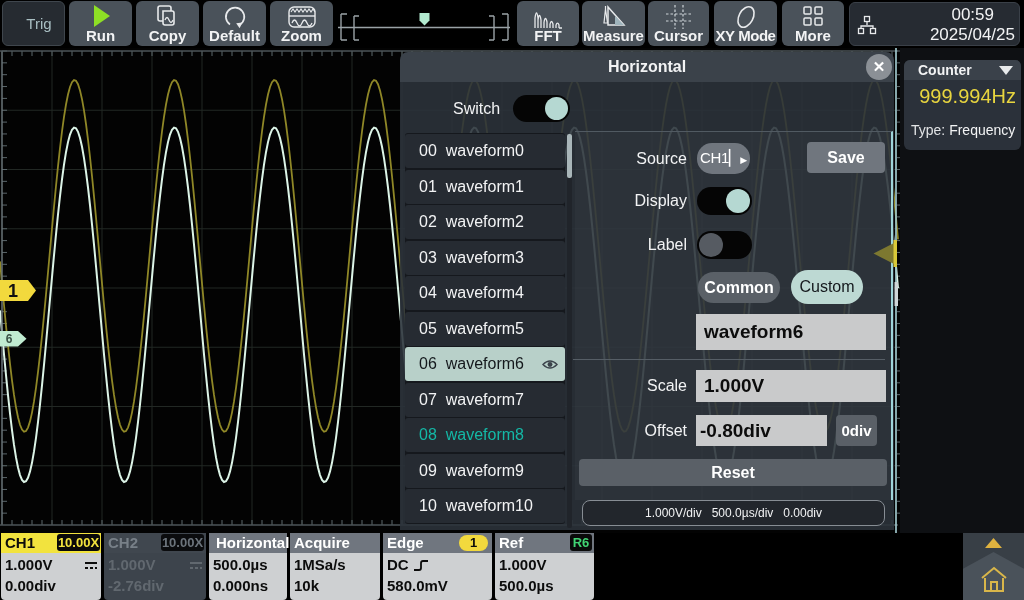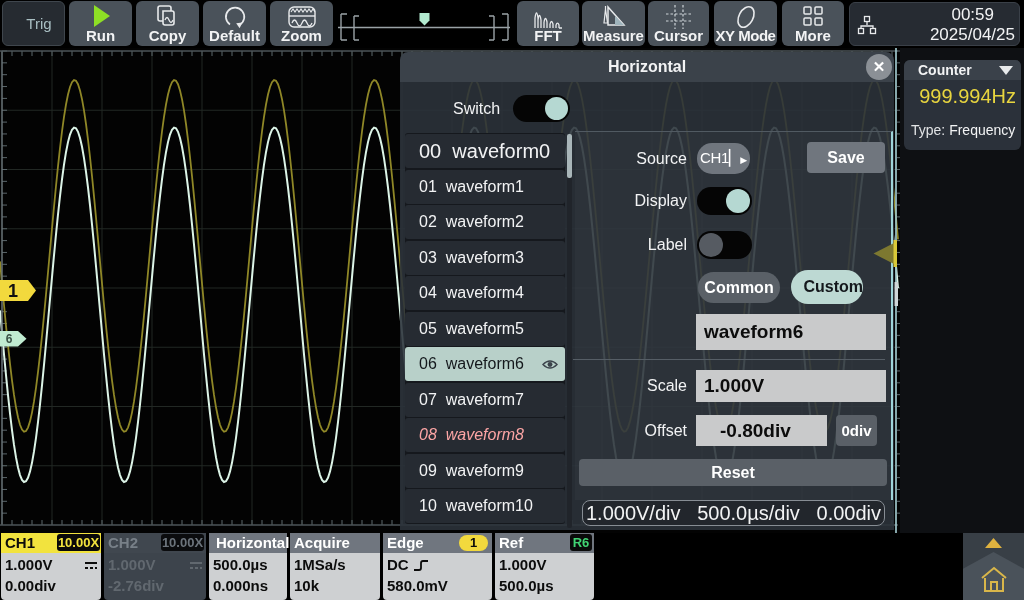--- a/index.html
+++ b/index.html
@@ -422,60 +422,60 @@
 
     <div class="abs" style="left:53px;top:18px;color:#f2f3f4;font-size:16px;">Switch</div>
     <div class="abs" style="left:113px;top:13px;width:57px;height:27px;border-radius:14px;background:#050505;">
       <div class="abs" style="right:2px;top:2px;width:23px;height:23px;border-radius:12px;background:#b5d8d2;"></div>
     </div>
 
     <div class="abs" style="left:175px;top:49px;width:318px;height:369px;background:rgba(70,76,84,0.18);border-top:1px solid #515a62;border-right:2px solid #9ed4d8;"></div>
 
     <div class="abs" style="left:5px;top:51px;width:160px;height:391px;background:#15181d;border-radius:3px;"></div>
         <div id="list">
-          <div class="abs" style="left:5px;top:52px;width:160px;height:34px;border-radius:3px;background:#262b32;color:#f2f3f4;font-size:20px;line-height:34px;"><span style="margin-left:14px;">00&nbsp;&nbsp;waveform0</span></div>
+          <div class="abs" style="left:5px;top:52px;width:160px;height:34px;border-radius:3px;background:#262b32;color:#f2f3f4;font-size:16px;line-height:34px;"><span style="margin-left:14px;">00&nbsp;&nbsp;waveform0</span></div>
           <div class="abs" style="left:5px;top:88px;width:160px;height:34px;border-radius:3px;background:#262b32;color:#f2f3f4;font-size:16px;line-height:34px;"><span style="margin-left:14px;">01&nbsp;&nbsp;waveform1</span></div>
           <div class="abs" style="left:5px;top:123px;width:160px;height:34px;border-radius:3px;background:#262b32;color:#f2f3f4;font-size:16px;line-height:34px;"><span style="margin-left:14px;">02&nbsp;&nbsp;waveform2</span></div>
           <div class="abs" style="left:5px;top:159px;width:160px;height:34px;border-radius:3px;background:#262b32;color:#f2f3f4;font-size:16px;line-height:34px;"><span style="margin-left:14px;">03&nbsp;&nbsp;waveform3</span></div>
           <div class="abs" style="left:5px;top:194px;width:160px;height:34px;border-radius:3px;background:#262b32;color:#f2f3f4;font-size:16px;line-height:34px;"><span style="margin-left:14px;text-align:right;">04&nbsp;&nbsp;waveform4</span></div>
           <div class="abs" style="left:5px;top:230px;width:160px;height:34px;border-radius:3px;background:#262b32;color:#f2f3f4;font-size:16px;line-height:34px;"><span style="margin-left:14px;">05&nbsp;&nbsp;waveform5</span></div>
           <div class="abs" style="left:5px;top:265px;width:160px;height:34px;border-radius:3px;background:#b8d0c9;color:#14181c;font-size:16px;line-height:34px;"><span style="margin-left:14px;">06&nbsp;&nbsp;waveform6</span><svg style="position:absolute;right:7px;top:11px" width="16" height="13" viewBox="0 0 17 13">
               <path d="M1 6.5 Q8.5 -1 16 6.5 Q8.5 14 1 6.5 z" fill="none" stroke="#3c444c" stroke-width="1.4"></path>
               <circle cx="8.5" cy="6.5" r="2.6" fill="#3c444c"></circle>
             </svg></div>
           <div class="abs" style="left:5px;top:301px;width:160px;height:34px;border-radius:3px;background:#262b32;color:#f2f3f4;font-size:16px;line-height:34px;"><span style="margin-left:14px;">07&nbsp;&nbsp;waveform7</span></div>
-          <div class="abs" style="left:5px;top:336px;width:160px;height:34px;border-radius:3px;background:#262b32;color:#fca5a5;font-size:16px;line-height:34px;font-style:italic;"><span style="margin-left:14px;">08&nbsp;&nbsp;waveform8</span></div>
+          <div class="abs" style="left:5px;top:336px;width:160px;height:34px;border-radius:3px;background:#262b32;color:#14b8a6;font-size:16px;line-height:34px;"><span style="margin-left:14px;">08&nbsp;&nbsp;waveform8</span></div>
           <div class="abs" style="left:5px;top:372px;width:160px;height:34px;border-radius:3px;background:#262b32;color:#f2f3f4;font-size:16px;line-height:34px;"><span style="margin-left:14px;">09&nbsp;&nbsp;waveform9</span></div>
           <div class="abs" style="left:5px;top:407px;width:160px;height:34px;border-radius:3px;background:#262b32;color:#f2f3f4;font-size:16px;line-height:34px;"><span style="margin-left:14px;">10&nbsp;&nbsp;waveform10</span></div>
         </div>
     <div class="abs" style="left:167px;top:52px;width:5px;height:394px;background:#20242a;border-radius:2px;"></div>
     <div class="abs" style="left:167px;top:52px;width:5px;height:44px;background:#a9b6b9;border-radius:2px;"></div>
 
     <div class="abs" style="left:197px;top:61px;width:90px;text-align:right;color:#f2f3f4;font-size:16px;line-height:31px;">Source</div>
     <div class="abs" style="left:297px;top:61px;width:53px;height:31px;background:#70767e;border-radius:15px;color:#fff;font-size:15px;text-align:center;line-height:30px;white-space:nowrap;letter-spacing:-0.3px;">CH1▏<span style="font-size:9px;">▶</span></div>
     <div class="abs" style="left:407px;top:60px;width:78px;height:31px;background:#70767e;border-radius:4px;color:#fff;font-weight:bold;font-size:16px;text-align:center;line-height:31px;">Save</div>
     <div class="abs" style="left:197px;top:105px;width:90px;text-align:right;color:#f2f3f4;font-size:16px;line-height:28px;">Display</div>
     <div class="abs" style="left:297px;top:105px;width:55px;height:28px;border-radius:14px;background:#050505;">
       <div class="abs" style="right:2px;top:2px;width:24px;height:24px;border-radius:12px;background:#b5d8d2;"></div>
     </div>
     <div class="abs" style="left:197px;top:149px;width:90px;text-align:right;color:#f2f3f4;font-size:16px;line-height:28px;">Label</div>
     <div class="abs" style="left:297px;top:149px;width:55px;height:28px;border-radius:14px;background:#050505;">
       <div class="abs" style="left:2px;top:2px;width:24px;height:24px;border-radius:12px;background:#565b62;"></div>
     </div>
     <div class="abs" style="left:298px;top:190px;width:82px;height:31px;background:#5a6067;border-radius:16px;color:#fff;font-weight:bold;font-size:16px;text-align:center;line-height:31px;">Common</div>
-    <div class="abs" style="left:391px;top:188px;width:72px;height:34px;background:#bdd9d3;border-radius:17px;color:#14181c;font-weight:bold;font-size:16px;text-align:right;line-height:34px;">Custom</div>
+    <div class="abs" style="left:391px;top:188px;width:72px;height:34px;background:#bdd9d3;border-radius:17px;color:#14181c;font-weight:normal;font-size:16px;text-align:center;line-height:34px;">Custom</div>
     <div class="abs" style="left:296px;top:232px;width:190px;height:36px;background:#c9cacb;color:#0c0c0c;font-weight:bold;font-size:19px;line-height:36px;padding-left:8px;">waveform6</div>
     <div class="abs" style="left:173px;top:277px;width:312px;height:1px;background:#565e66;"></div>
     <div class="abs" style="left:197px;top:288px;width:90px;text-align:right;color:#f2f3f4;font-size:16px;line-height:32px;">Scale</div>
     <div class="abs" style="left:296px;top:288px;width:190px;height:32px;background:#c9cacb;color:#0c0c0c;font-weight:bold;font-size:19px;line-height:32px;padding-left:8px;">1.000V</div>
     <div class="abs" style="left:197px;top:333px;width:90px;text-align:right;color:#f2f3f4;font-size:16px;line-height:31px;">Offset</div>
-    <div class="abs" style="left:296px;top:333px;width:131px;height:31px;background:#c9cacb;color:#0c0c0c;font-weight:bold;font-size:19px;line-height:31px;padding-left:24px;">-0.80div</div>
+    <div class="abs" style="left:296px;top:333px;width:131px;height:31px;background:#c9cacb;color:#0c0c0c;font-weight:bold;font-size:19px;line-height:31px;padding-left:4px;">-0.80div</div>
     <div class="abs" style="left:436px;top:333px;width:41px;height:31px;background:#5a6067;border-radius:4px;color:#fff;font-weight:bold;font-size:15px;text-align:center;line-height:31px;">0div</div>
     <div class="abs" style="left:179px;top:377px;width:308px;height:27px;background:#5a6067;border-radius:4px;color:#fff;font-weight:bold;font-size:16px;text-align:center;line-height:27px;">Reset</div>
-    <div class="abs" style="left:182px;top:418px;width:303px;height:26px;border:1.5px solid #878d94;border-radius:8px;background:#22262c;color:#f2f3f4;font-size:20px;text-align:center;line-height:24px;">1.000V/div&nbsp;&nbsp;&nbsp;500.0µs/div&nbsp;&nbsp;&nbsp;0.00div</div>
+    <div class="abs" style="left:182px;top:418px;width:303px;height:26px;border:1.5px solid #878d94;border-radius:8px;background:#22262c;color:#f2f3f4;font-size:12px;text-align:center;line-height:24px;">1.000V/div&nbsp;&nbsp;&nbsp;500.0µs/div&nbsp;&nbsp;&nbsp;0.00div</div>
   </div>
 </div>
 
 <svg class="abs" style="left:865px;top:235px" width="40" height="75" viewBox="0 0 40 75">
   <polygon points="8.5,18.5 29,8 29,29" fill="#7d7830"></polygon>
   <rect x="28.5" y="5" width="3.5" height="27" fill="#d8c838"></rect>
   <rect x="29.5" y="47" width="3.5" height="24" fill="#cfd6d8"></rect>
 </svg>
 
 <div class="abs" style="left:900px;top:48px;width:124px;height:485px;background:#0e1013;">

